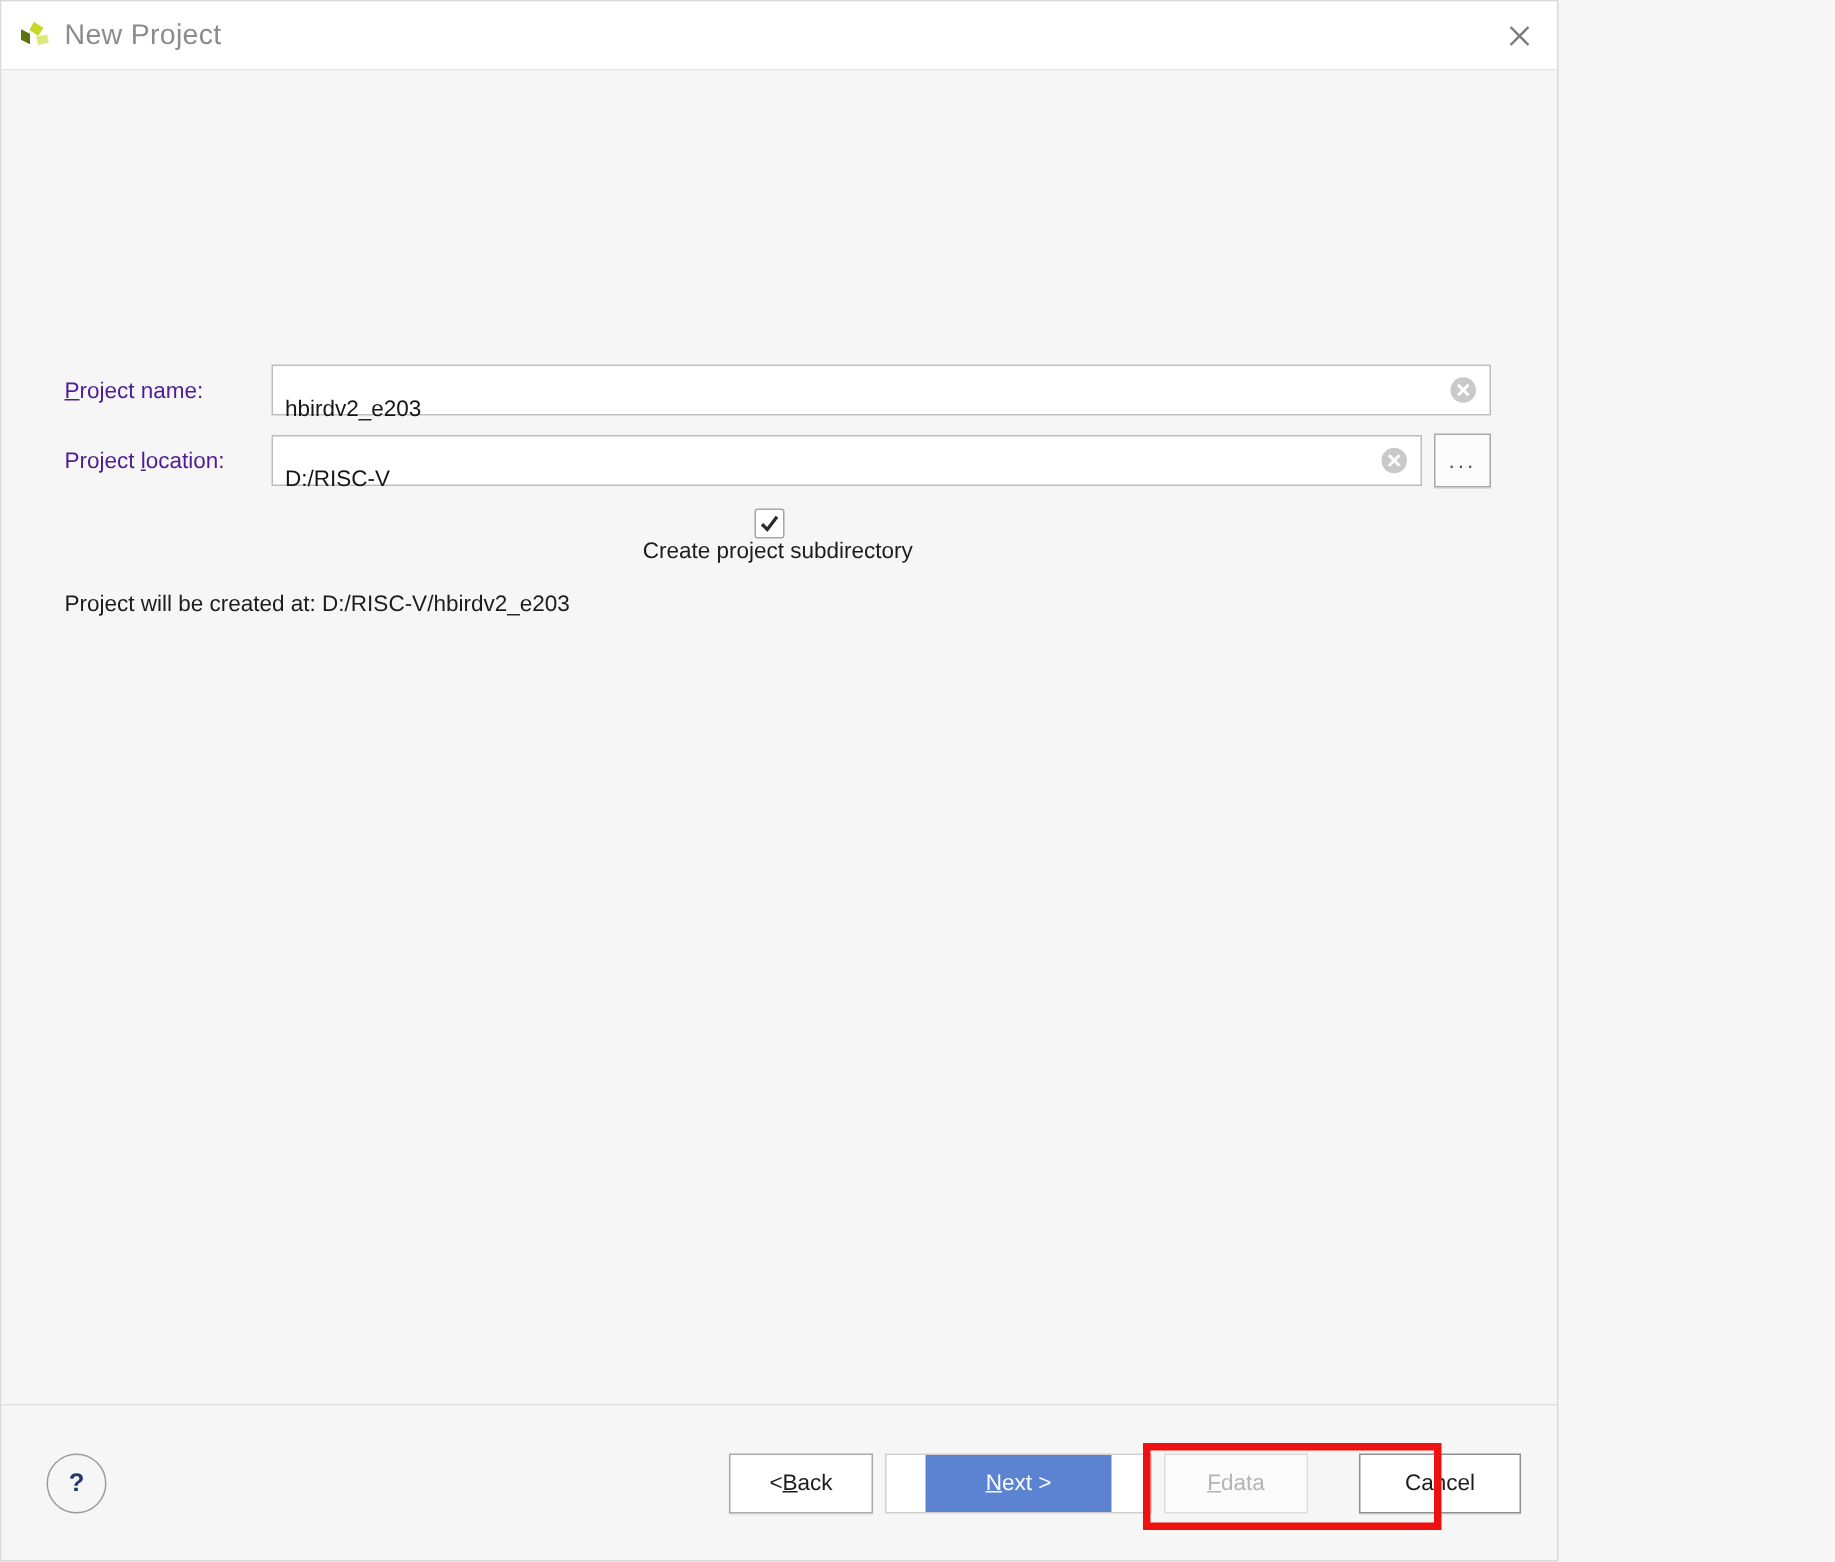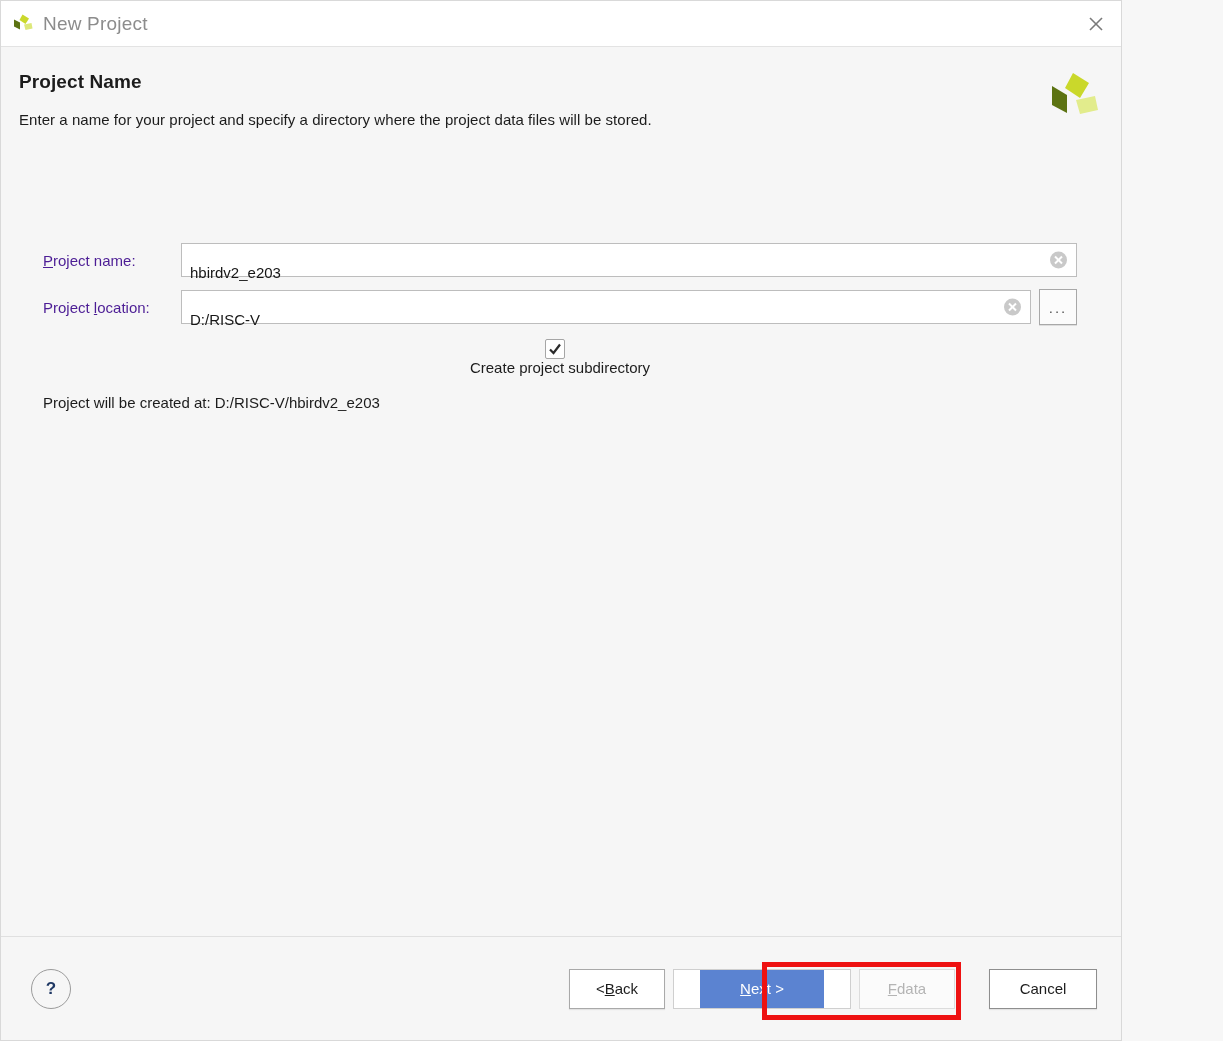--- a/index.html
+++ b/index.html
@@ -13,21 +13,21 @@
     font-family: "Liberation Sans", sans-serif;
     overflow: hidden;
     position: relative;
     -webkit-font-smoothing: antialiased;
   }
 
   
   .window {
     position: absolute;
     left: 0; top: 0;
-    width: 1122px;
+    width: 1039px;
     height: 1041px;
     background: #f6f6f6;
     border: 1px solid #d9d9d9;
     box-sizing: border-box;
     display: flex;
     flex-direction: column;
   }
 
   
   .titlebar {
@@ -331,31 +331,20 @@
     <span class="titlebar-close">
       <svg width="18" height="18" viewBox="0 0 18 18">
         <line x1="3" y1="3" x2="15" y2="15" stroke="#7a7a7a" stroke-width="1.6"></line>
         <line x1="15" y1="3" x2="3" y2="15" stroke="#7a7a7a" stroke-width="1.6"></line>
       </svg>
     </span>
   </div>
 
   <div class="content">
 
-    <div class="header-area">
-      <div class="page-title">Project Name</div>
-      <div class="page-subtitle">Enter a name for your project and specify a directory where the project data files will be stored.</div>
-      <span class="header-logo">
-        <svg width="56" height="56" viewBox="0 0 56 56">
-          <polygon points="28,4 44,14 35,29 20,19" fill="#cad82b"></polygon>
-          <polygon points="31,31 50,27 53,41 35,45" fill="#e2ec8c"></polygon>
-          <polygon points="7,17 22,26 22,44 7,36" fill="#5c7312"></polygon>
-        </svg>
-      </span>
-    </div>
 
     <div class="form-area">
 
       <div class="form-row">
         <label class="form-label"><u>P</u><span>roject name:</span></label>
         <div class="field">
           <span class="val">hbirdv2_e203</span>
           <span class="clear-btn">
             <svg width="19" height="19" viewBox="0 0 19 19">
               <circle cx="9.5" cy="9.5" r="8.5" fill="#c9c9c9"></circle>

